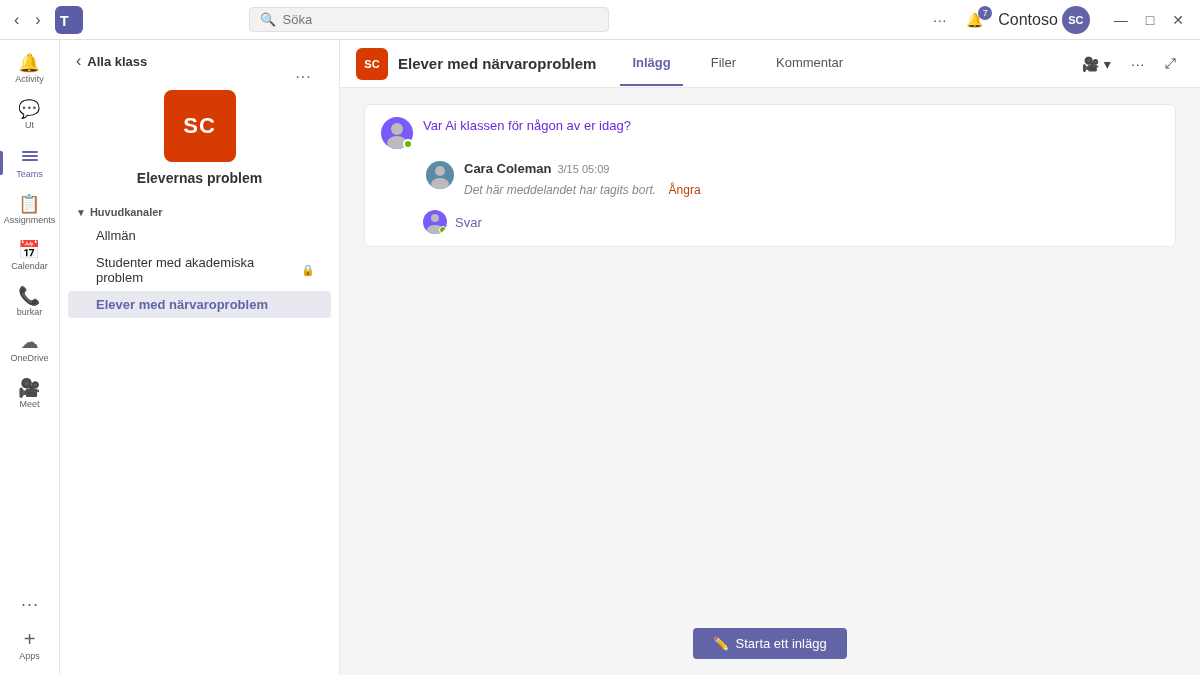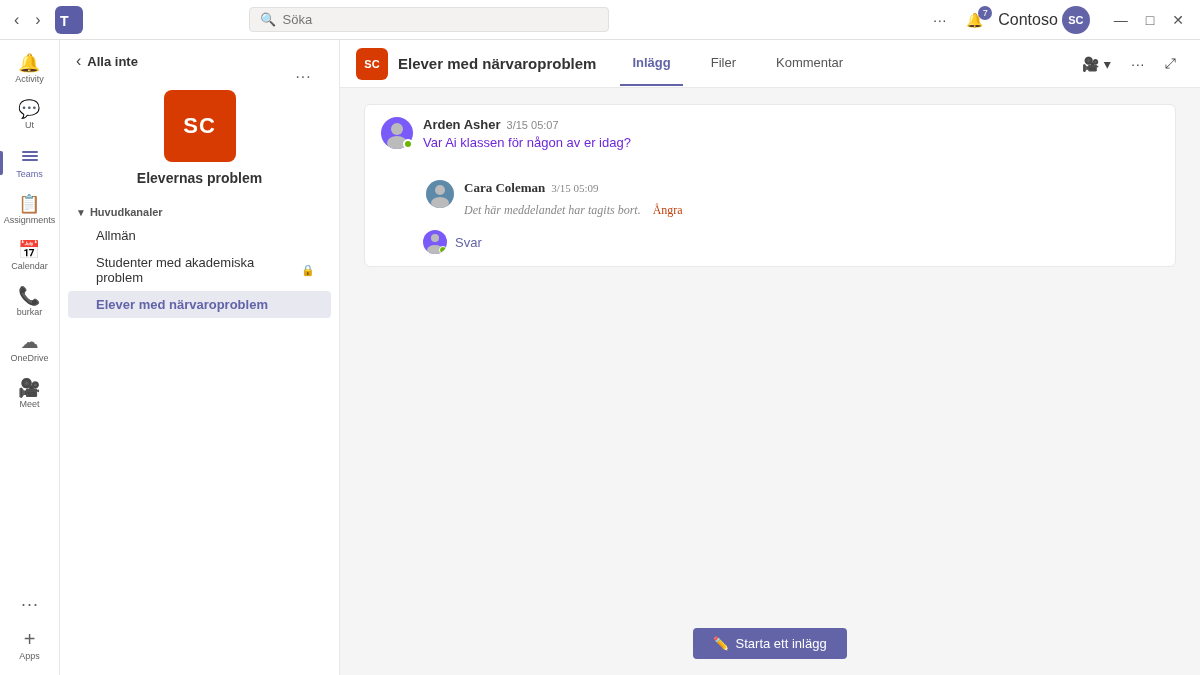--- a/index.html
+++ b/index.html
@@ -320,21 +320,21 @@
     </div>
     <div class="app-sidebar-item">
       <span class="app-sidebar-icon" style="font-size:20px;font-weight:300">+</span>
       <span class="app-sidebar-label">Apps</span>
     </div>
   </div>
 
   <div class="teams-sidebar">
     <div class="teams-sidebar-header">
       <span class="back-arrow">‹</span>
-      <span class="teams-sidebar-title">Alla inte</span>
+      <span class="teams-sidebar-title">Alla klass</span>
     </div>
 
     <div class="team-card">
       <div style="width:100%;display:flex;justify-content:flex-end;padding-right:8px">
         <button class="team-options-btn">···</button>
       </div>
       <div class="team-avatar">SC</div>
       <div class="team-name">Elevernas problem</div>
     </div>
 
@@ -387,29 +387,25 @@
             <div class="msg-avatar" style="background:#7a5af8;">
 
               <svg width="32" height="32" viewBox="0 0 32 32">
                   <circle cx="16" cy="12" r="6" fill="#bbb"></circle>
                   <ellipse cx="16" cy="26" rx="10" ry="7" fill="#bbb"></ellipse>
                 </svg>
             </div>
             <div class="online-dot"></div>
           </div>
           <div class="msg-content">
-            <div class="msg-header">
-              <span class="msg-author">Arden Asher</span>
-              <span class="msg-time">3/15 05:07</span>
-            </div>
             <div class="msg-text">Var Ai klassen för någon av er idag?</div>
           </div>
         </div>
 
-        <div style="padding-left:42px;border-left:3px solid transparent;margin-top:20px;font-family:Liberation Serif, serif;">
+        <div style="padding-left:42px;border-left:3px solid transparent;margin-top:4px;">
           <div class="message-row">
             <div class="avatar-wrap">
               <div class="msg-avatar" style="background:#5d8aa8;width:28px;height:28px;">
                 <svg width="28" height="28" viewBox="0 0 28 28">
                     <circle cx="14" cy="10" r="5" fill="#bbb"></circle>
                     <ellipse cx="14" cy="23" rx="9" ry="6" fill="#bbb"></ellipse>
                   </svg>
               </div>
             </div>
             <div class="msg-content">

